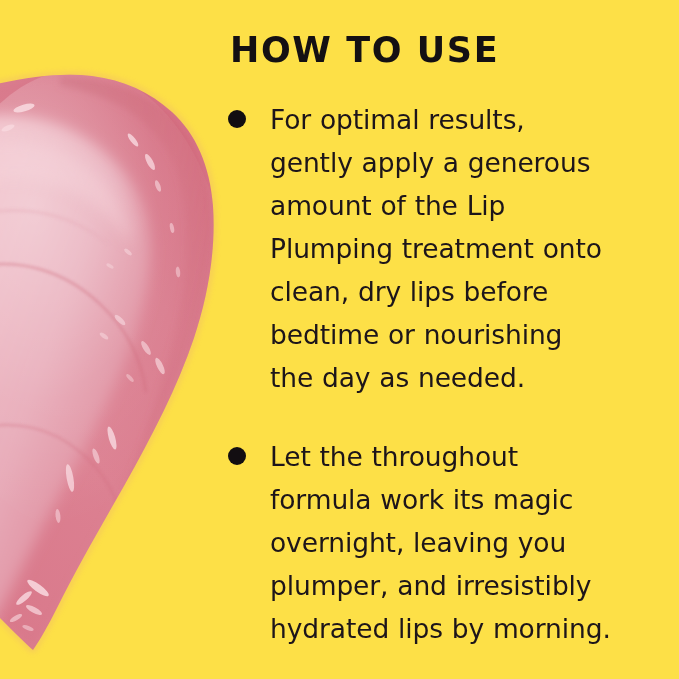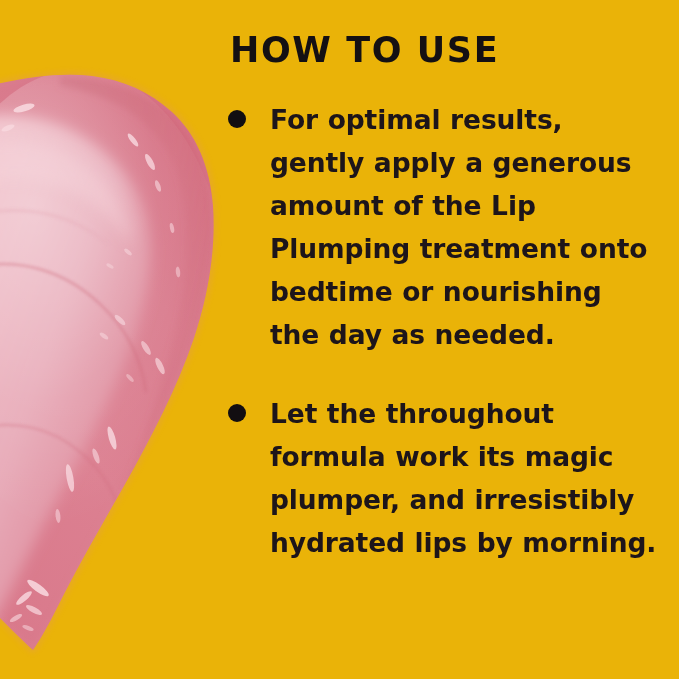--- a/index.html
+++ b/index.html
@@ -5,21 +5,21 @@
   html, body {
     margin: 0;
     padding: 0;
     background: #f4a6b9;
   }
   #stage {
     position: relative;
     width: 679px;
     height: 679px;
     overflow: hidden;
-    background: #eab308;
+    background: #fde047;
     font-family: "Liberation Sans", sans-serif;
   }
 
   
   #smear-layer {
     position: absolute;
     left: 0;
     top: 0;
     width: 679px;
     height: 679px;
@@ -60,21 +60,21 @@
     border-radius: 50%;
     background: #120e11;
     margin-top: 12px;
     margin-right: 24px;
   }
 
   .bullet-text {
     flex: 1 1 auto;
     font-family: "DejaVu Sans", sans-serif;
     font-size: 26.5px;
-    font-weight: 700;
+    font-weight: 400;
     line-height: 43px;
     letter-spacing: -0.1px;
     color: #1d151a;
     word-spacing: 0.5px;
   }
   .bullet-text .ln { display: block; white-space: nowrap; }
 </style>
 </head>
 <body>
 
@@ -204,29 +204,31 @@
 
     <h1 id="page-title">HOW TO USE</h1>
 
     <div class="bullet-row">
       <span class="bullet-dot"></span>
       <div class="bullet-text">
         <span class="ln">For optimal results,</span>
         <span class="ln">gently apply a generous</span>
         <span class="ln">amount of the Lip</span>
         <span class="ln">Plumping treatment onto</span>
+        <span class="ln">clean, dry lips before</span>
         <span class="ln">bedtime or nourishing</span>
         <span class="ln">the day as needed.</span>
       </div>
     </div>
 
     <div class="bullet-row">
       <span class="bullet-dot"></span>
       <div class="bullet-text">
         <span class="ln">Let the throughout</span>
         <span class="ln">formula work its magic</span>
+        <span class="ln">overnight, leaving you</span>
         <span class="ln">plumper, and irresistibly</span>
         <span class="ln">hydrated lips by morning.</span>
       </div>
     </div>
 
   </div>
 </div>
 
 </body></html>

